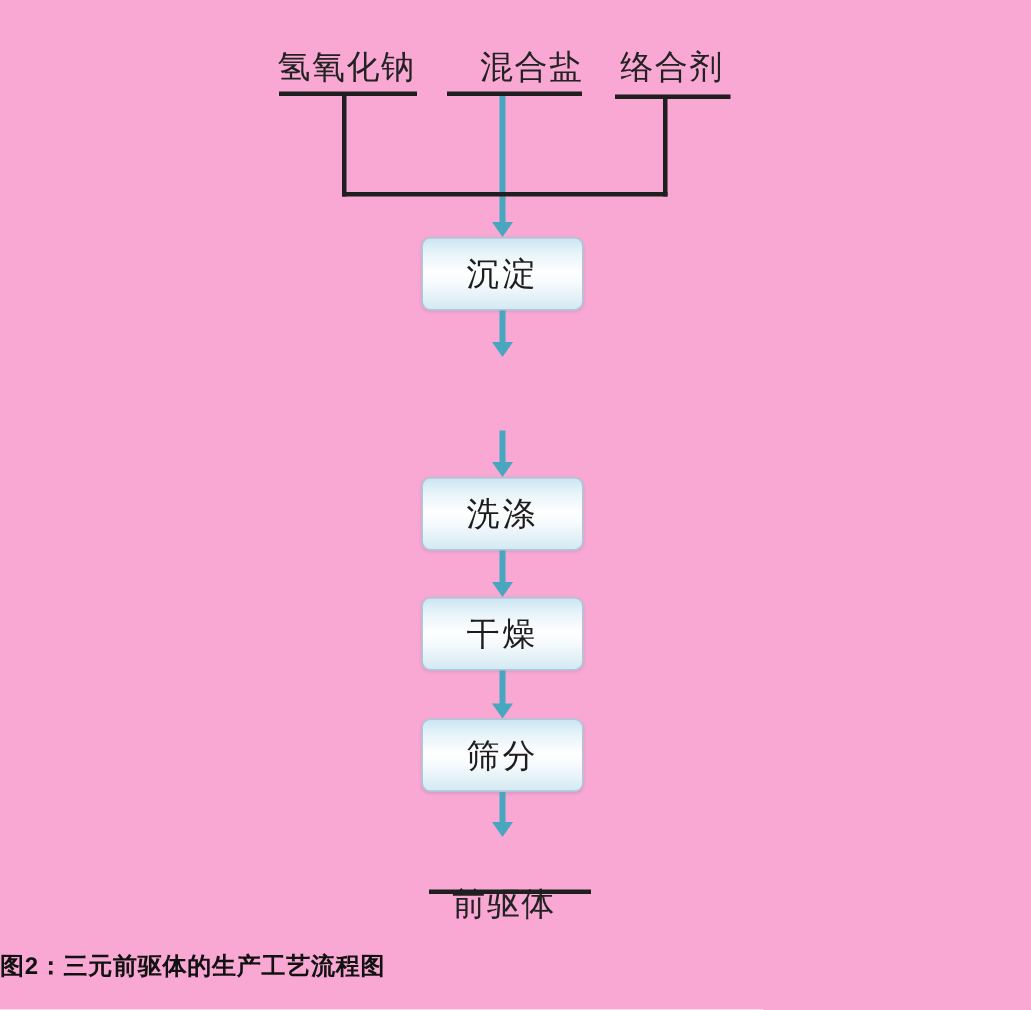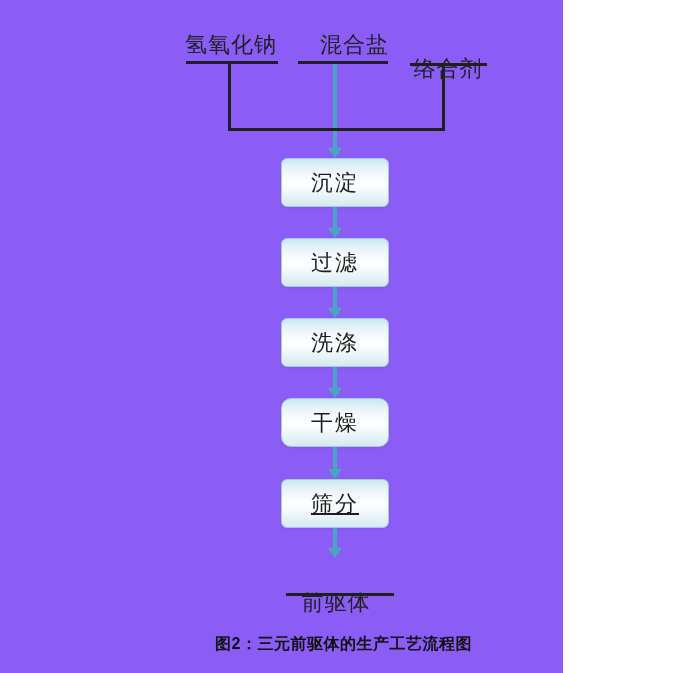--- a/index.html
+++ b/index.html
@@ -3,39 +3,39 @@
 <meta charset="utf-8">
 <style>
   :root{
     --teal:#46a7bf;
     --line:#1f1f1f;
     --box-border:#a9c9d7;
   }
   html,body{margin:0;padding:0;background:#ffffff;}
   .canvas{
     position:relative;
-    width:563px;height:673px;
-    background:#8b5cf6;
+    width:687px;height:673px;
+    background:#f9a8d4;
     font-family:"Liberation Sans","DejaVu Sans",sans-serif;
     color:#1d1d1d;
     overflow:hidden;
   }
   .input-label{
     position:absolute;
     top:30px;
     font-size:22px;
     font-weight:500;
     letter-spacing:1px;
     text-align:center;
     color:#222;
     white-space:nowrap;
   }
   .input-label.naoh{left:184px;width:94px;}
   .input-label.salt{left:297px;width:92px;text-align:right;}
-  .input-label.agent{left:409px;width:78px;margin-top:24px;}
+  .input-label.agent{left:409px;width:78px;}
   .hline,.vline{position:absolute;background:var(--line);}
   .underline-left{left:186px;top:61px;width:92px;height:3px;}
   .underline-mid{left:298px;top:61px;width:90px;height:3px;}
   .underline-right{left:410px;top:63px;width:77px;height:3px;}
   .drop-left{left:228px;top:63px;width:3px;height:68px;}
   .drop-right{left:442px;top:65px;width:3px;height:66px;}
   .merge-bar{left:228px;top:128px;width:217px;height:3px;z-index:3;}
   .varrow{position:absolute;width:14px;z-index:2;}
   .varrow .shaft{
     position:absolute;left:5px;top:0;width:4px;
@@ -64,37 +64,37 @@
     box-shadow:0 1px 2px rgba(40,90,120,0.15);
     display:flex;align-items:center;justify-content:center;
     font-size:22px;
     letter-spacing:2px;
     color:#1d1d1d;
     z-index:1;
   }
   .step-1{top:158px;}
   .step-2{top:238px;}
   .step-3{top:318px;font-family:Liberation Serif, serif;}
-  .step-4{top:398px;border-radius:10px;}
-  .step-5{top:479px;text-decoration:underline;}
+  .step-4{top:398px;}
+  .step-5{top:479px;}
   .output-label{
     position:absolute;
     left:281px;top:588px;width:110px;
     text-align:center;
     font-size:22px;
     font-weight:500;
     letter-spacing:1px;
     color:#222;
     white-space:nowrap;
   }
   .underline-output{left:286px;top:593px;width:108px;height:3px;}
   .figure-caption{
     position:absolute;
     left:0;top:634px;width:687px;
-    text-align:center;
+    text-align:left;
     font-size:16px;
     font-weight:700;
     color:#111;
     letter-spacing:0.5px;
   }
 </style>
 </head>
 <body>
 
 <div class="canvas">
@@ -117,23 +117,20 @@
   </div>
 
   <div class="step-box step-1">
     <span>沉淀</span>
   </div>
   <div class="varrow arrow-1">
     <div class="shaft"></div>
     <div class="head"></div>
   </div>
 
-  <div class="step-box step-2">
-    <span>过滤</span>
-  </div>
   <div class="varrow arrow-2">
     <div class="shaft"></div>
     <div class="head"></div>
   </div>
 
   <div class="step-box step-3">
     <span>洗涤</span>
   </div>
   <div class="varrow arrow-3">
     <div class="shaft"></div>

